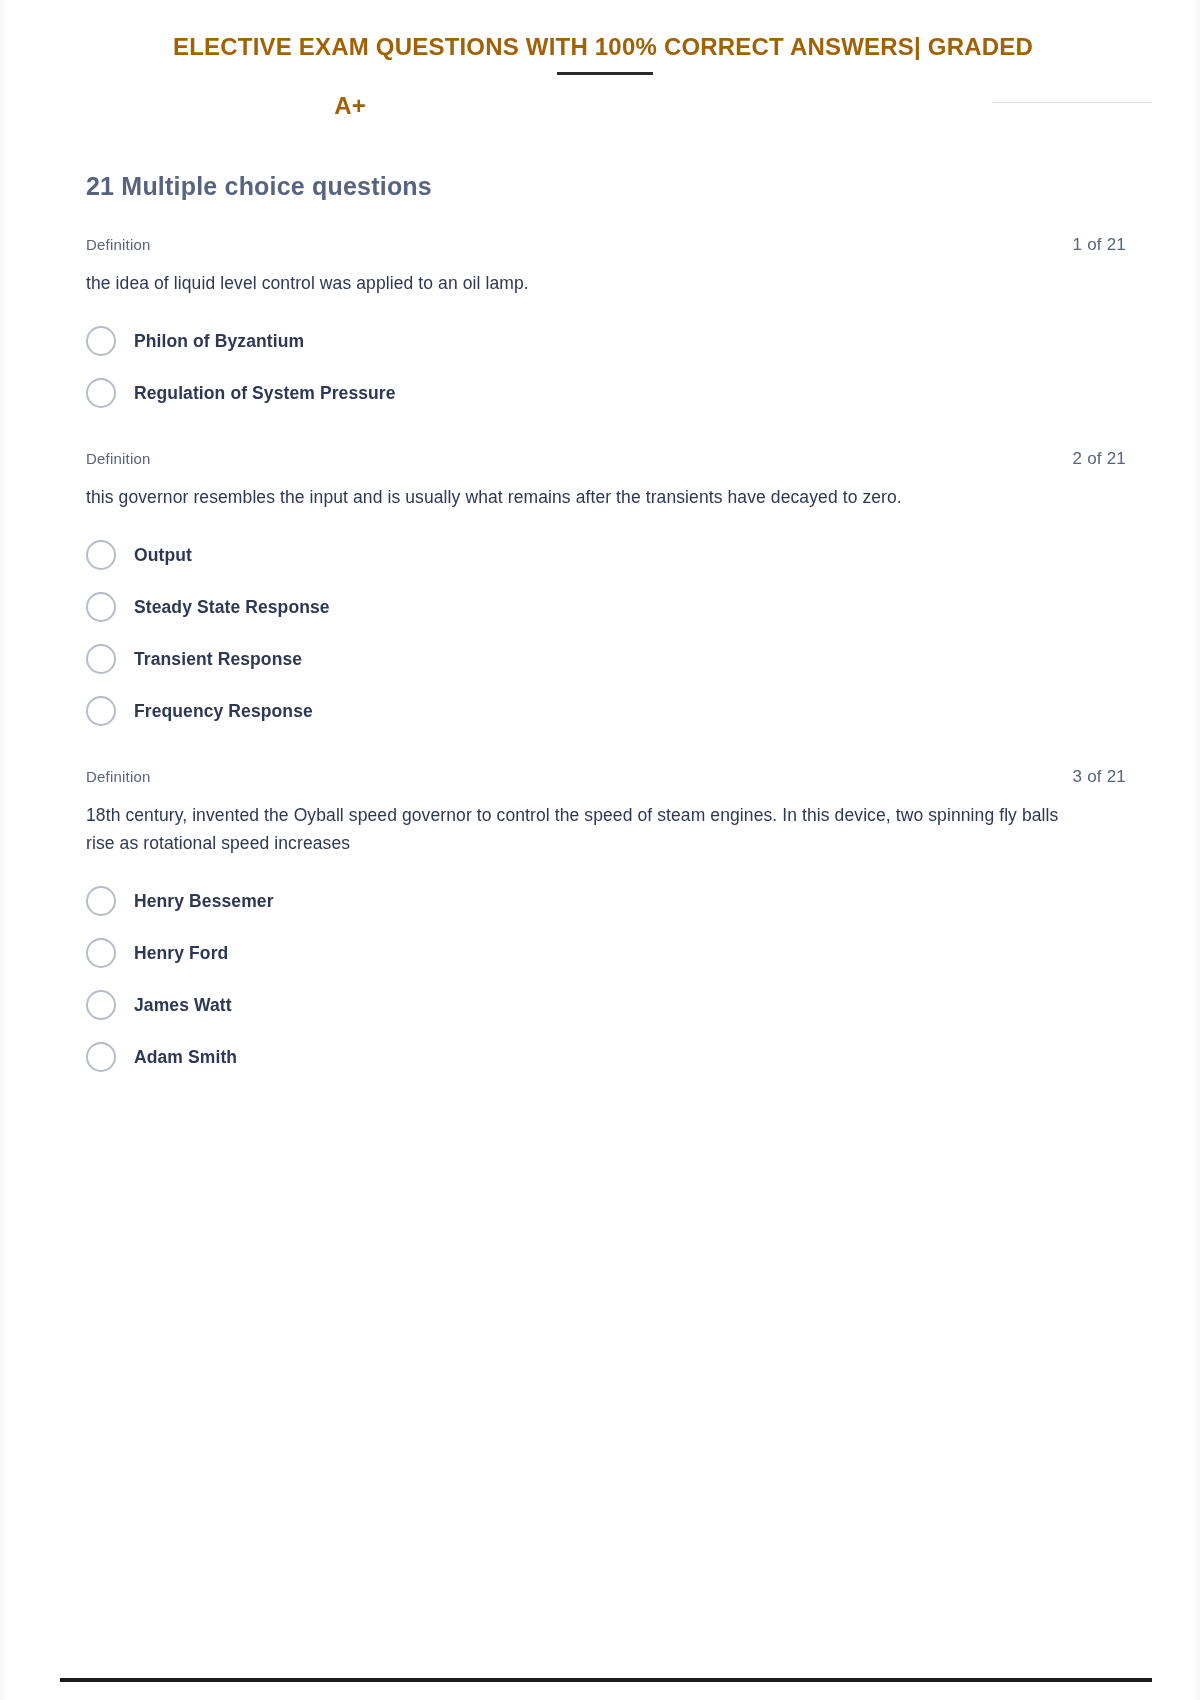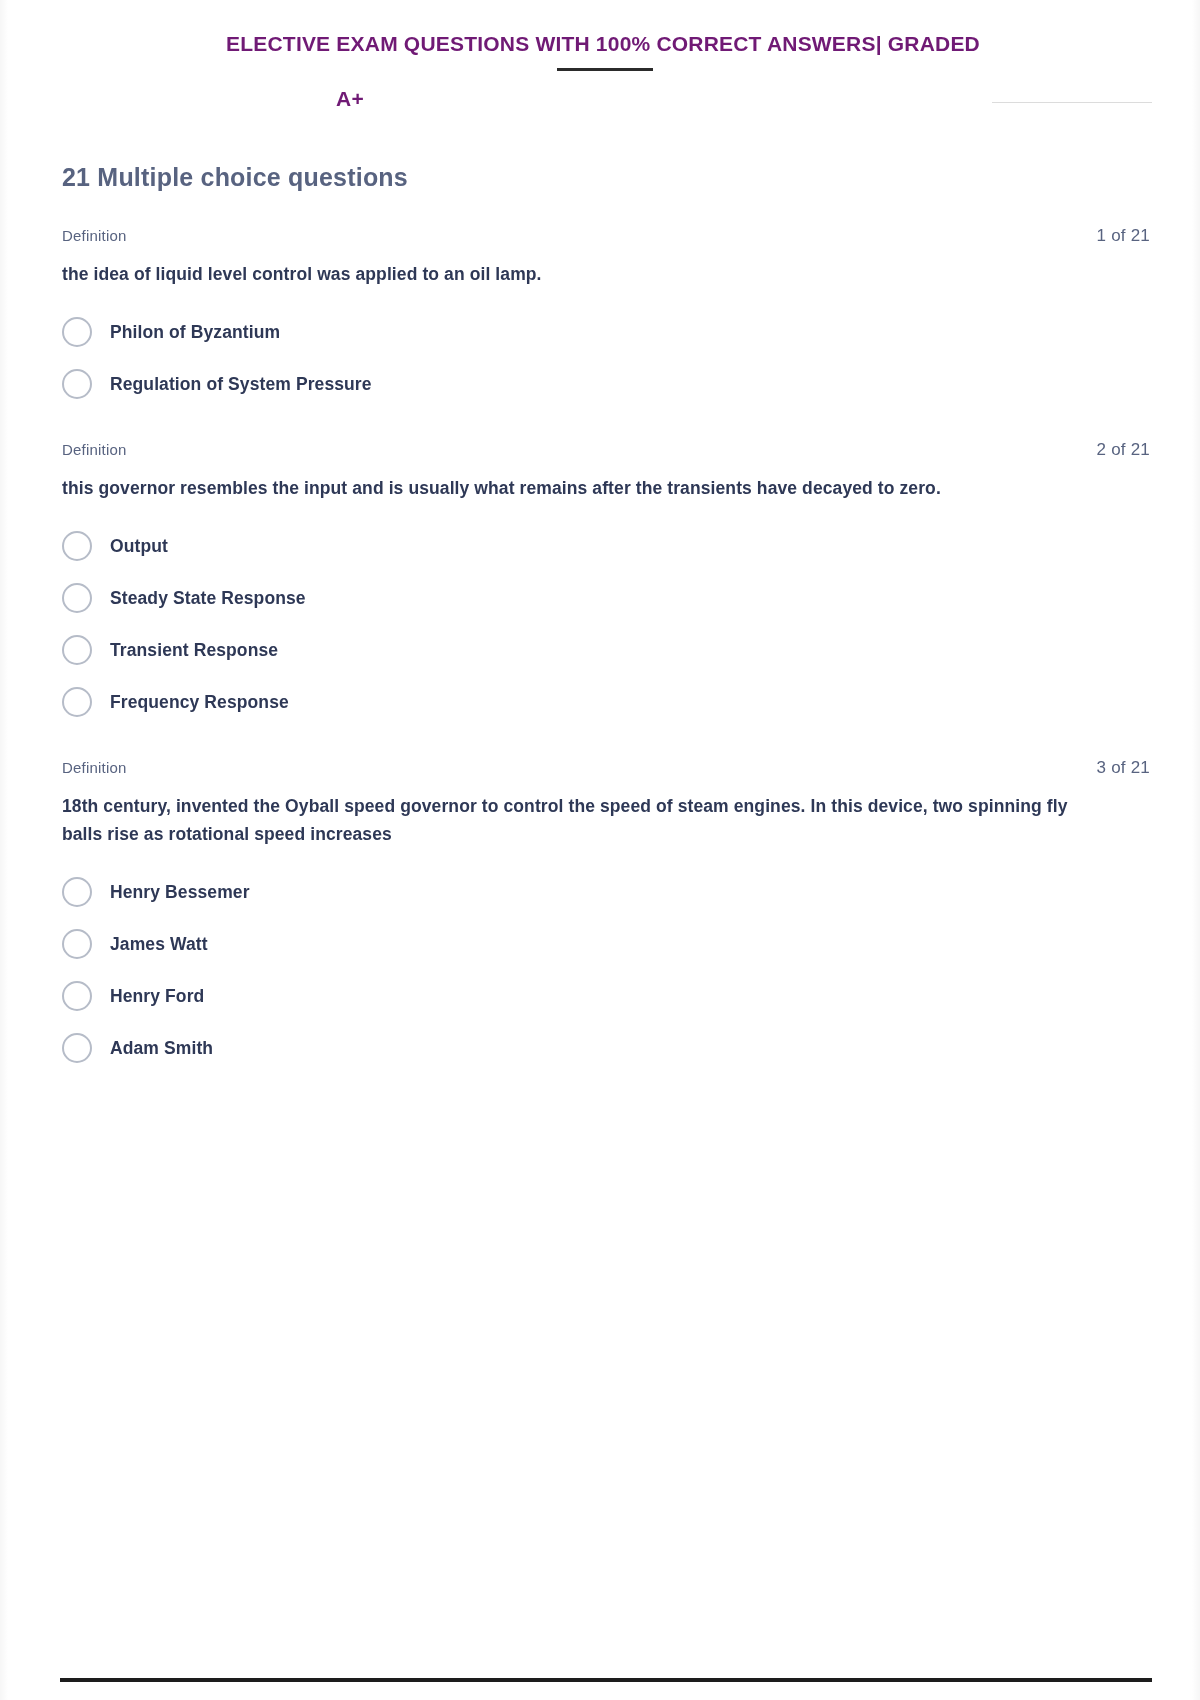--- a/index.html
+++ b/index.html
@@ -22,23 +22,23 @@
     height: 1700px;
     box-sizing: border-box;
   }
 
   
   .doc-header {
     padding: 28px 60px 0 60px;
     text-align: center;
   }
   .doc-header .title-line {
-    font-size: 21px;
+    font-size: 24px;
     font-weight: bold;
-    color: #701a75;
+    color: #a16207;
     letter-spacing: 0.2px;
     line-height: 1.55;
     display: block;
   }
   .title-row {
     display: block;
     position: relative;
   }
   .title-main {
     display: inline-block;
@@ -61,21 +61,21 @@
   .header-rule {
     position: absolute;
     right: 48px;
     top: 102px;
     width: 160px;
     border-bottom: 1px solid #dcdcdc;
   }
 
   
   .content {
-    padding: 0 40px;
+    padding: 0 64px;
     margin-top: 48px;
   }
 
   .section-title {
     font-size: 25px;
     font-weight: bold;
     color: #586380;
     margin: 0 0 34px 22px;
     letter-spacing: 0.2px;
   }
@@ -101,21 +101,20 @@
     color: #586380;
     letter-spacing: 0.2px;
   }
 
   .q-prompt {
     font-size: 17.5px;
     line-height: 1.6;
     color: #2e3856;
     margin: 0 60px 18px 22px;
     letter-spacing: 0.1px;
-    font-weight: bold;
   }
 
   .option-row {
     display: flex;
     align-items: center;
     padding: 11px 0;
     margin-left: 22px;
   }
   .radio {
     width: 30px;
@@ -219,25 +218,25 @@
         <span class="q-label">Definition</span>
         <span class="q-counter">3 of 21</span>
       </div>
       <p class="q-prompt">18th century, invented the Oyball speed governor to control the speed of steam engines. In this device, two spinning fly balls rise as rotational speed increases</p>
       <div class="option-row">
         <span class="radio"></span>
         <span class="option-label">Henry Bessemer</span>
       </div>
       <div class="option-row">
         <span class="radio"></span>
+        <span class="option-label">Henry Ford</span>
+      </div>
+      <div class="option-row">
+        <span class="radio"></span>
         <span class="option-label">James Watt</span>
-      </div>
-      <div class="option-row">
-        <span class="radio"></span>
-        <span class="option-label">Henry Ford</span>
       </div>
       <div class="option-row">
         <span class="radio"></span>
         <span class="option-label">Adam Smith</span>
       </div>
     </div>
 
   </div>
 
   <div class="footer-rule"></div>

